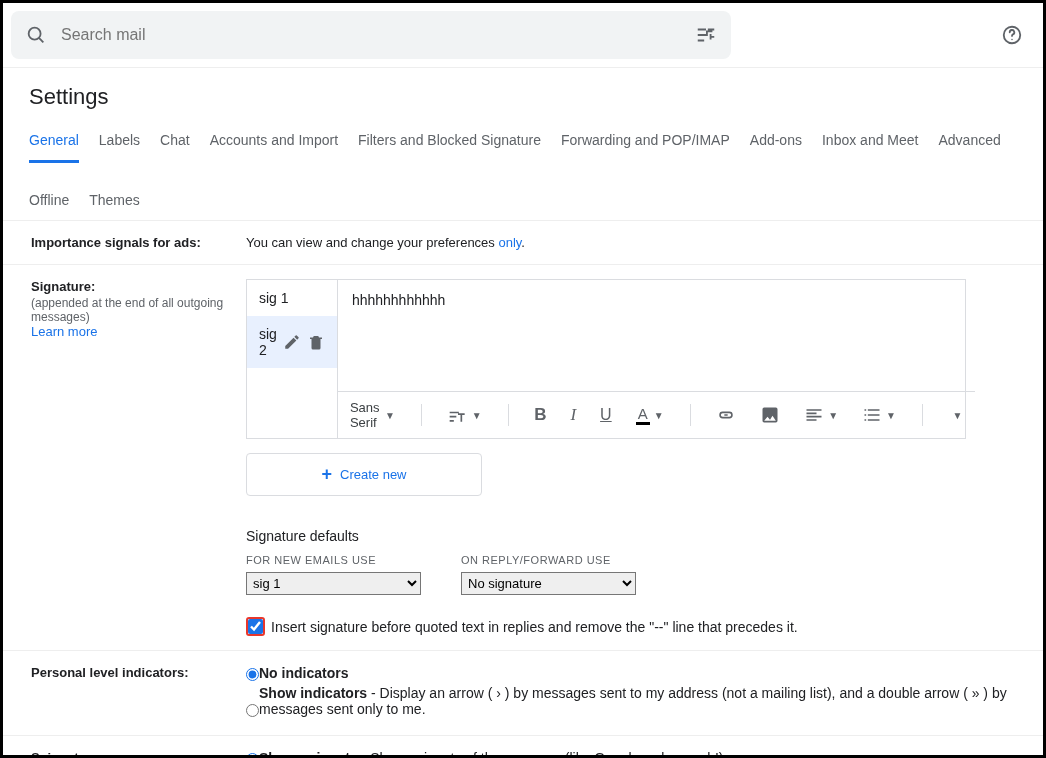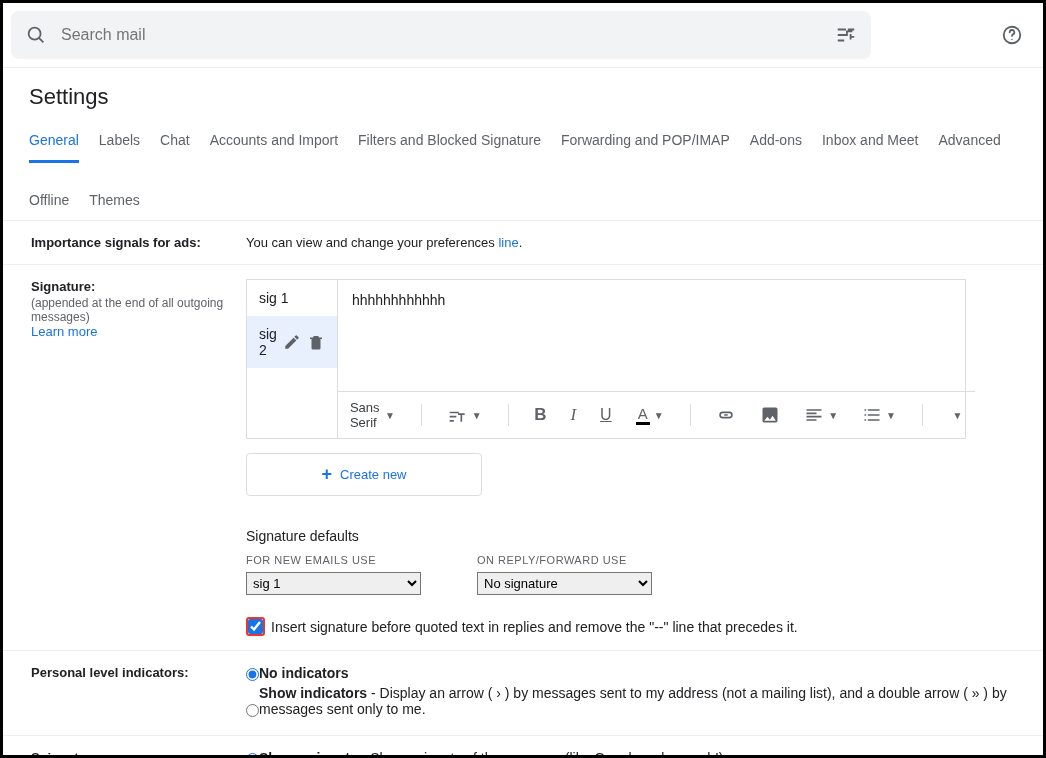--- a/index.html
+++ b/index.html
@@ -1,19 +1,19 @@
 <!DOCTYPE html>
 <html><head>
 <meta charset="utf-8">
 <style>
 * { box-sizing: border-box; margin: 0; padding: 0; }
 body { font-family: Arial, sans-serif; font-size: 14px; color: #202124; background: #fff; }
 .frame { border: 3px solid #000; width: 1046px; height: 758px; overflow: hidden; position: relative; }
 .topbar { display: flex; align-items: center; padding: 8px 20px 8px 8px; border-bottom: 1px solid #eee; }
-.searchbox { display: flex; align-items: center; background: #f1f3f4; border-radius: 8px; width: 860px; height: 48px; padding: 0 14px; }
+.searchbox { display: flex; align-items: center; background: #f1f3f4; border-radius: 8px; width: 720px; height: 48px; padding: 0 14px; }
 .searchbox .icon { color: #5f6368; margin-right: 14px; }
 .searchbox input { border: none; background: transparent; font-size: 16px; outline: none; width: 100%; color: #5f6368; }
 .icon-btn { color: #5f6368; display:flex; align-items:center; justify-content:center; cursor: pointer; }
 .help-btn { margin-left: auto; color: #5f6368; }
 .pagetitle { font-size: 22px; padding: 16px 26px 12px; }
 .tabs { display: flex; flex-wrap: wrap; gap: 20px; padding: 0 26px; border-bottom: 1px solid #eee; font-size: 14px; color: #5f6368; font-weight: 500; }
 .tab { padding: 10px 0 12px; cursor: pointer; }
 .tab.active { color: #1a73e8; border-bottom: 3px solid #1a73e8; margin-bottom: -1px; }
 .content { padding: 0 0 0 0; }
 .row { display: flex; padding: 14px 10px 14px 28px; border-bottom: 1px solid #eee; }
@@ -33,21 +33,21 @@
 .sig-item.selected .tool { display:inline-flex; }
 .sig-editor { flex: 1; display:flex; flex-direction:column; }
 .sig-editor-text { flex:1; padding: 12px 14px; font-size: 14px; }
 .sig-toolbar { display: flex; align-items: center; gap: 16px; padding: 6px 8px; border-top: 1px solid #dadce0; color: #5f6368; }
 .sig-toolbar .divider { width:1px; height:22px; background:#dadce0; margin:0 6px; }
 .sig-toolbar .btn { padding: 2px 4px; display:flex; align-items:center; cursor:pointer; font-size:14px; }
 .font-label { font-size: 13px; color:#3c4043; }
 .drop-caret { font-size:10px; margin-left:4px; }
 .create-new { margin-top: 14px; width: 236px; border: 1px solid #dadce0; border-radius: 4px; padding: 10px 0; text-align:center; color:#1a73e8; font-weight:500; cursor:pointer; display:flex; justify-content:center; align-items:center; gap:8px; }
 .defaults-heading { font-weight: 500; margin-top: 32px; font-size: 14px; }
-.defaults-row { display:flex; gap:56px; margin-top: 10px; }
+.defaults-row { display:flex; gap:40px; margin-top: 10px; }
 .defaults-col .lab { font-size: 11px; color:#5f6368; letter-spacing: 0.5px; font-weight:500; }
 .defaults-col select { margin-top:6px; width: 175px; font-size:13px; padding:2px; border:1px solid #767676; background:#efefef; }
 .insert-row { display:flex; align-items:center; gap:6px; margin-top: 22px; font-size:14px; }
 .hl-box { border: 2px solid #e8372c; border-radius:3px; padding:0; display:inline-flex; }
 .hl-box input[type=checkbox]{ width:15px; height:15px; accent-color:#1a73e8; }
 .radio-row { display:flex; align-items:flex-end; gap:0; margin-bottom:4px; font-size:14px; }
 .radio-row input[type=radio]{ margin-top:3px; accent-color:#1a73e8; }
 .radio-row .b { font-weight:bold; }
 svg { display:block; }
 </style>
@@ -96,21 +96,21 @@
     <div class="tab">Themes</div>
   </div>
 
   <div class="content">
 
     <div class="row">
       <div class="col-label">
         <span class="heading">Importance signals for ads:</span>
       </div>
       <div class="col-content">
-        <span>You can view and change your preferences </span><a href="#" class="inline">line</a><span>.</span>
+        <span>You can view and change your preferences </span><a href="#" class="inline">only</a><span>.</span>
       </div>
     </div>
 
     <div class="row">
       <div class="col-label">
         <span class="heading">Signature:</span>
         <div class="sub">(appended at the end of all outgoing messages)</div>
         <a href="#">Learn more</a>
       </div>
       <div class="col-content">

